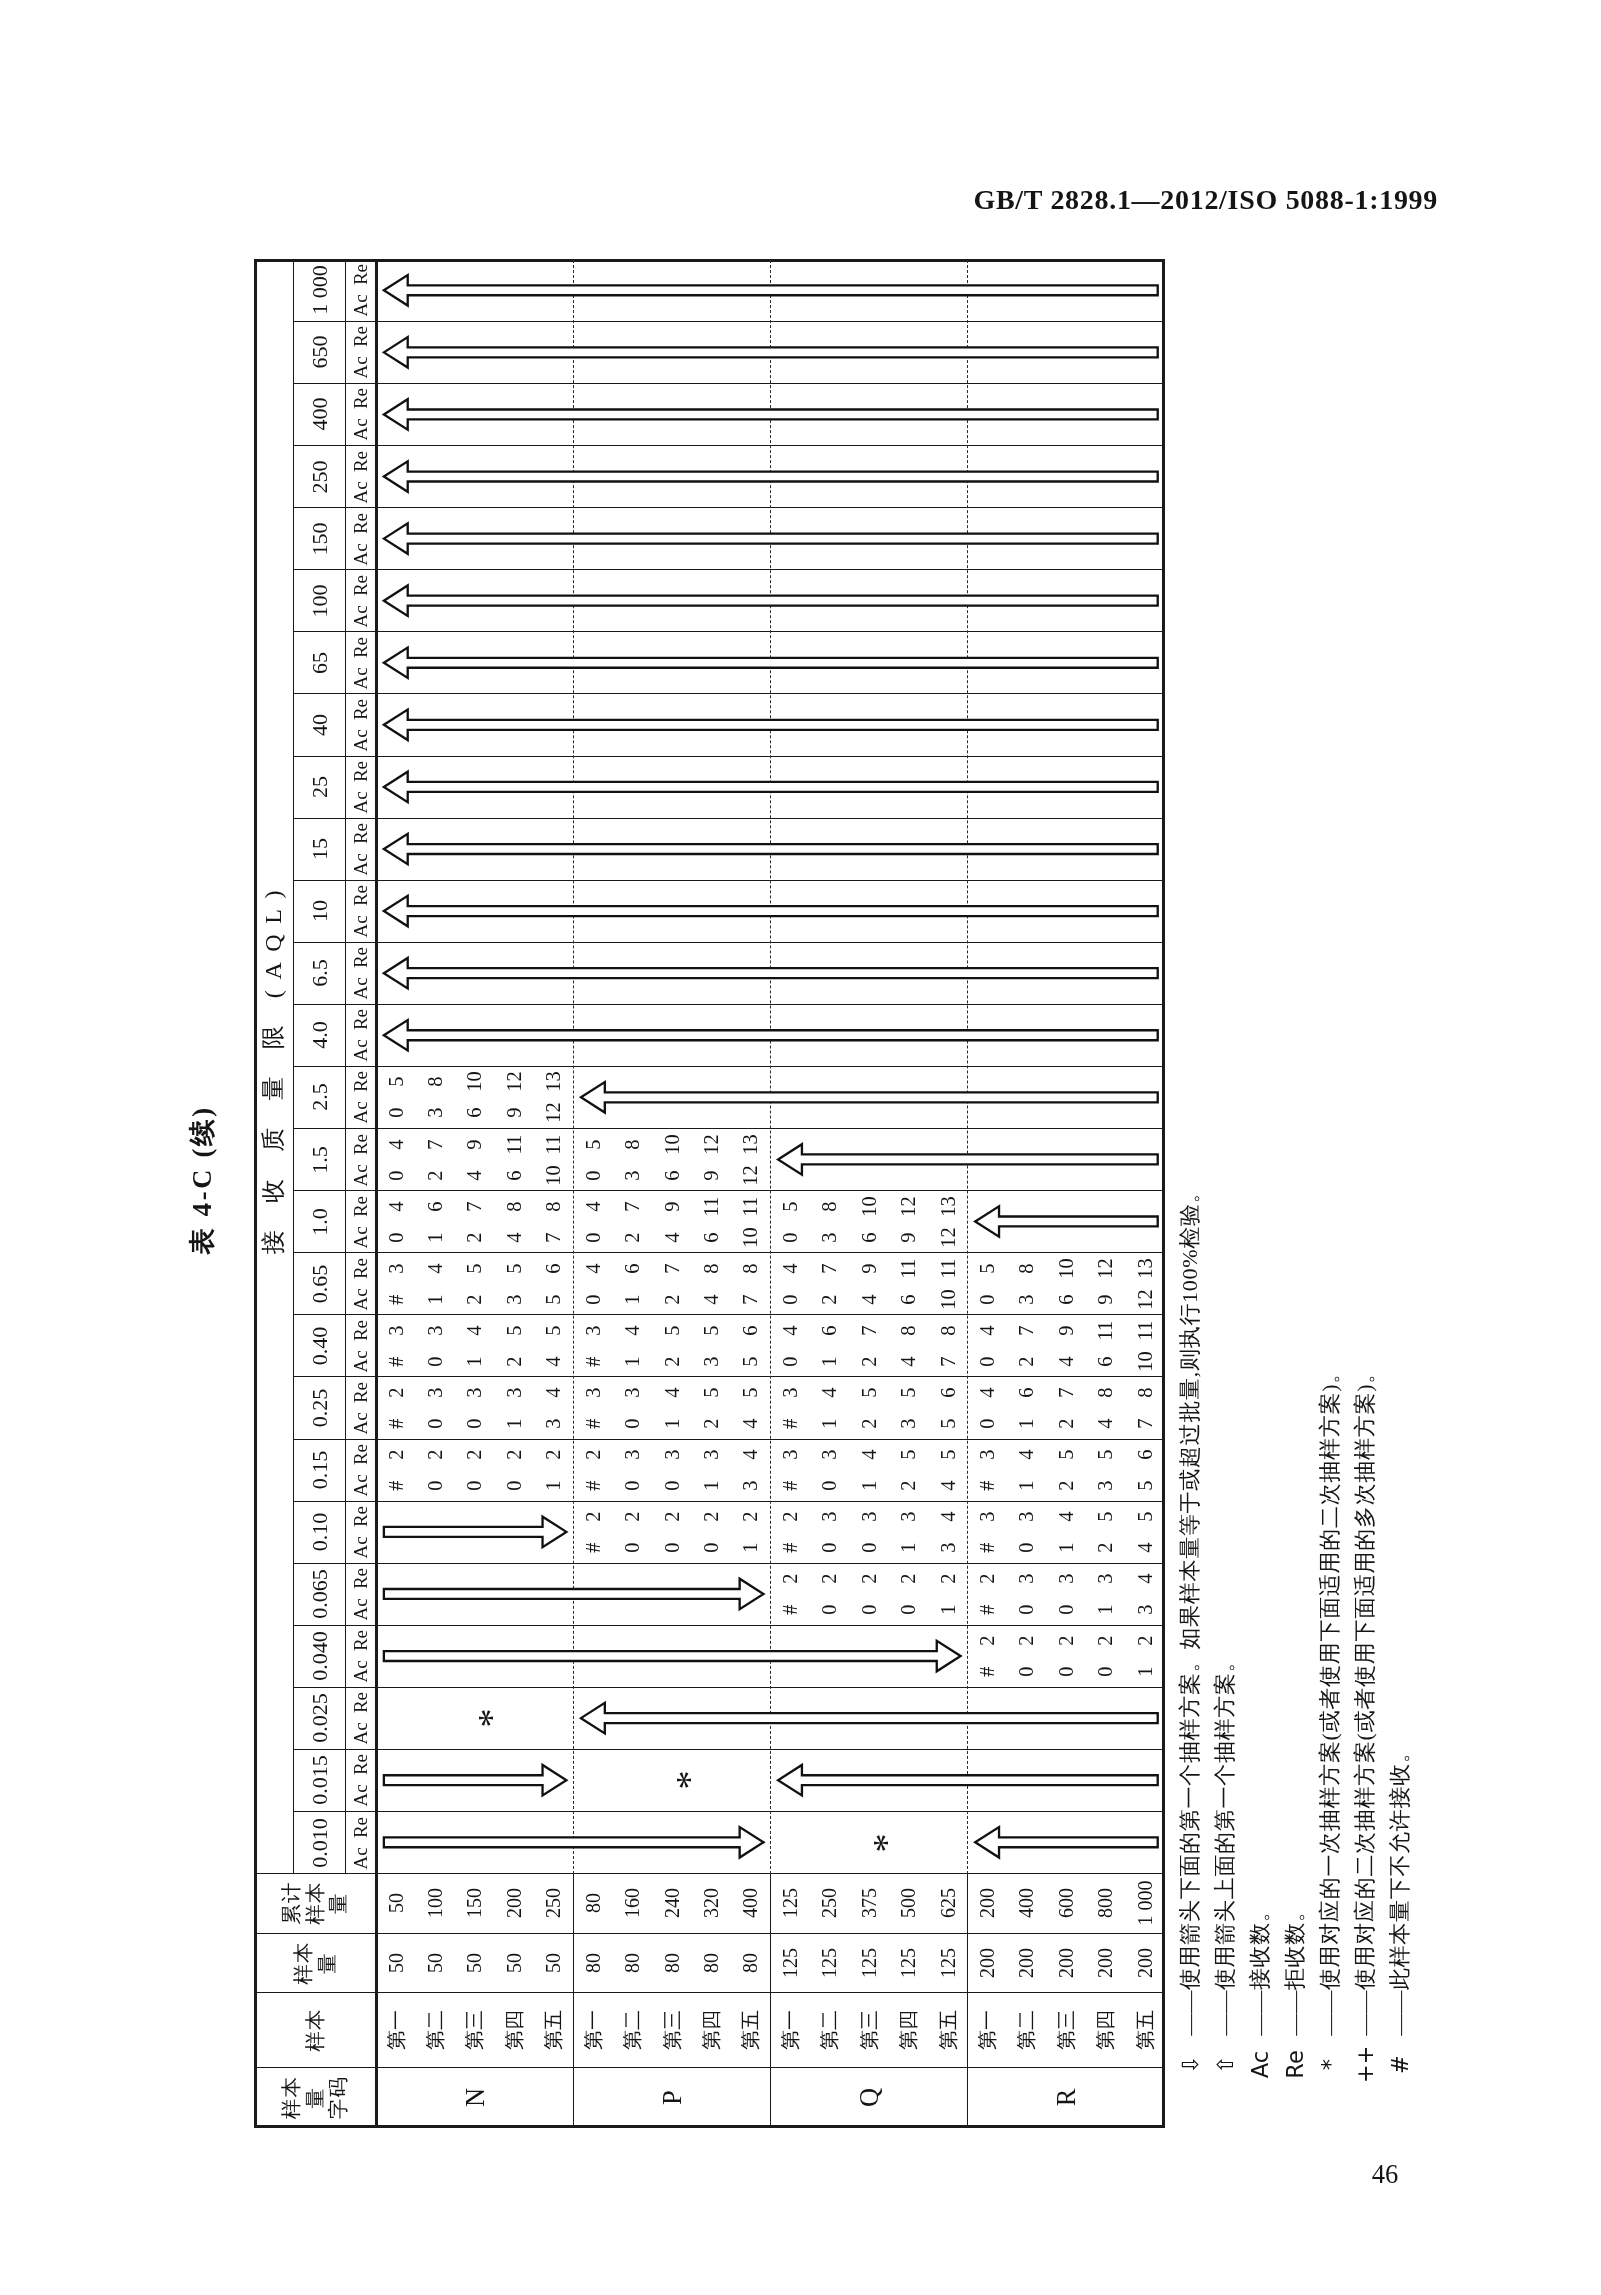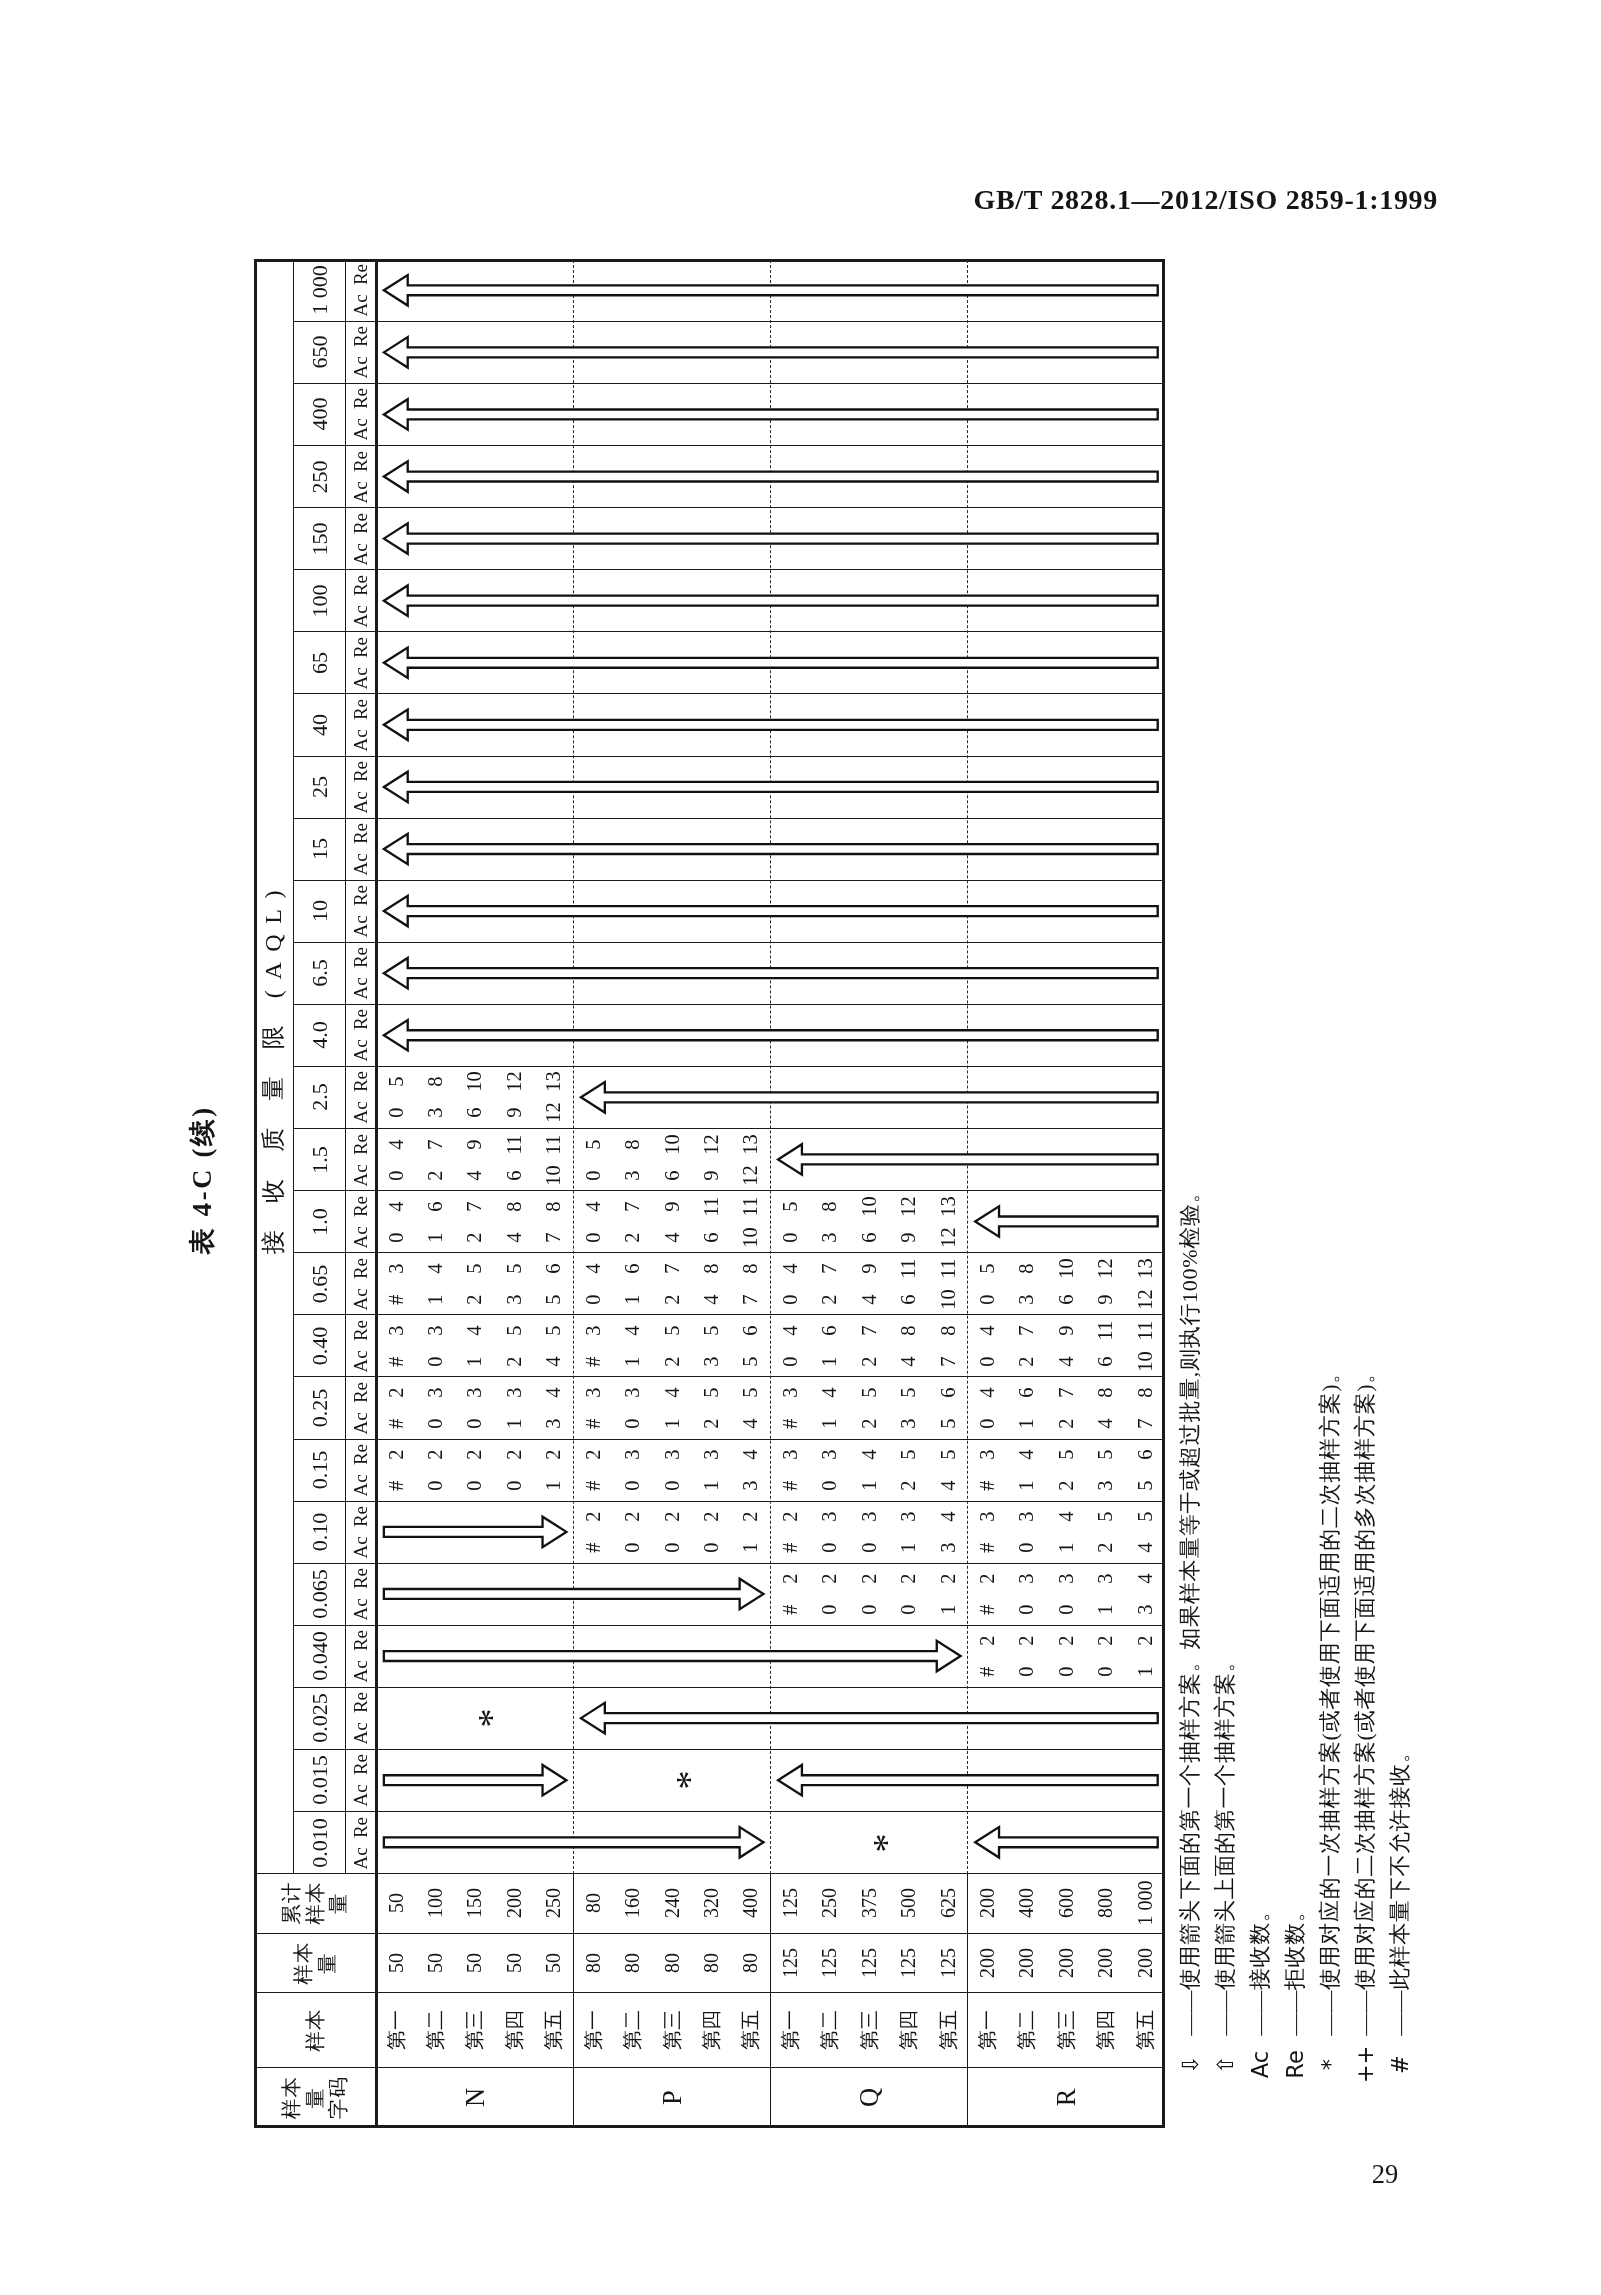--- a/index.html
+++ b/index.html
@@ -34,21 +34,21 @@
   .legend{left:461px;top:1134px;width:1670px;height:249px;}
   .lg-line{display:flex;align-items:center;height:35px;white-space:nowrap;}
   .lg-sym{width:58px;flex:0 0 58px;text-align:center;font-size:22.5px;
           font-family:"DejaVu Sans","Liberation Sans",sans-serif;}
   .lg-text{font-size:22px;letter-spacing:0.7px;}
 </style>
 </head>
 <body>
 
 <div class="page">
-  <div class="std-code">GB/T 2828.1—2012/ISO 2859-1:1999</div>
+  <div class="std-code">GB/T 2828.1—2012/ISO 5088-1:1999</div>
 
   <div class="rot tbl-title">表 4-C (续)</div>
 
   <div class="rot tbl" id="table-host" style="width: 1869px; height: 911px;">
       <div class="cell band" style="left: 254px; top: 0px; width: 1614px; height: 40px;">接 收 质 量 限 (AQL)</div>
       <div class="cell aqlv" style="left: 254px; top: 40px; width: 62px; height: 52px;">0.010</div>
       <div class="cell acre" style="left: 254px; top: 91px; width: 62px; height: 31px;">
         <span>Ac</span>
         <span>Re</span>
       </div>
@@ -915,15 +915,15 @@
       <div class="lg-line">
         <span class="lg-sym">++</span>
         <span class="lg-text">——使用对应的二次抽样方案(或者使用下面适用的多次抽样方案)。</span>
       </div>
       <div class="lg-line">
         <span class="lg-sym">#</span>
         <span class="lg-text">——此样本量下不允许接收。</span>
       </div>
     </div>
 
-  <div class="page-num">29</div>
+  <div class="page-num">46</div>
 </div>
 
 
 </body></html>

